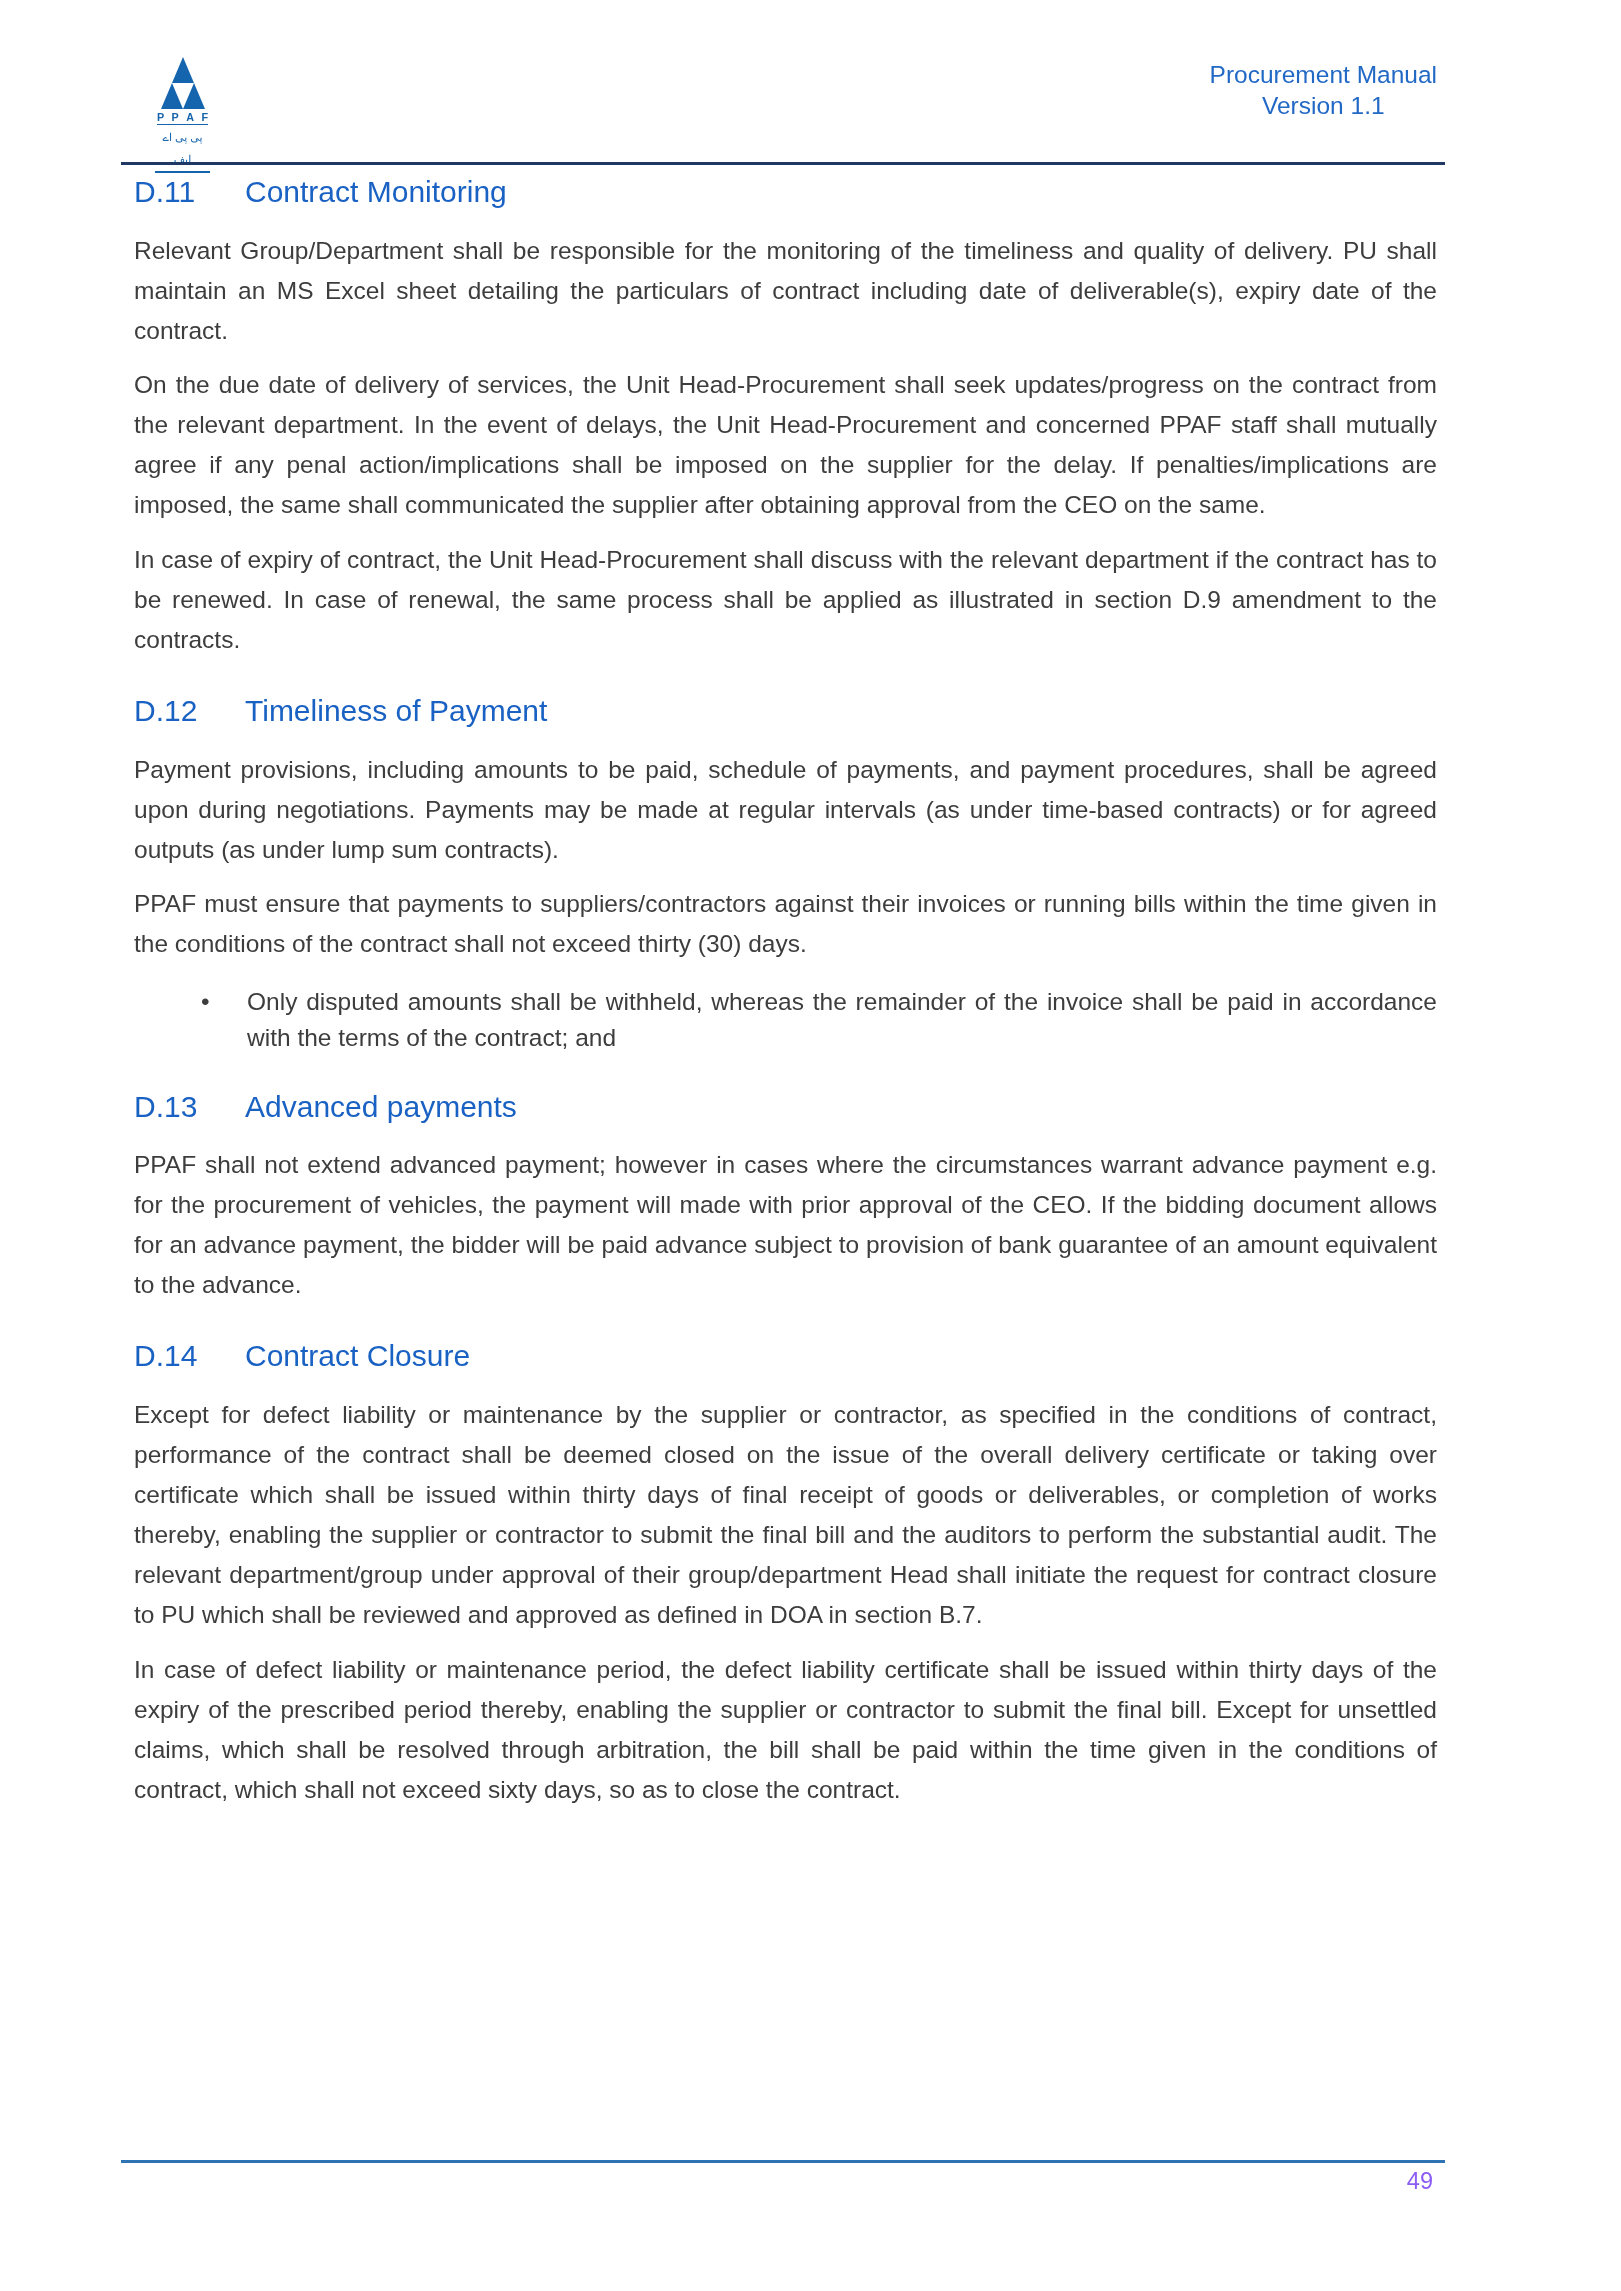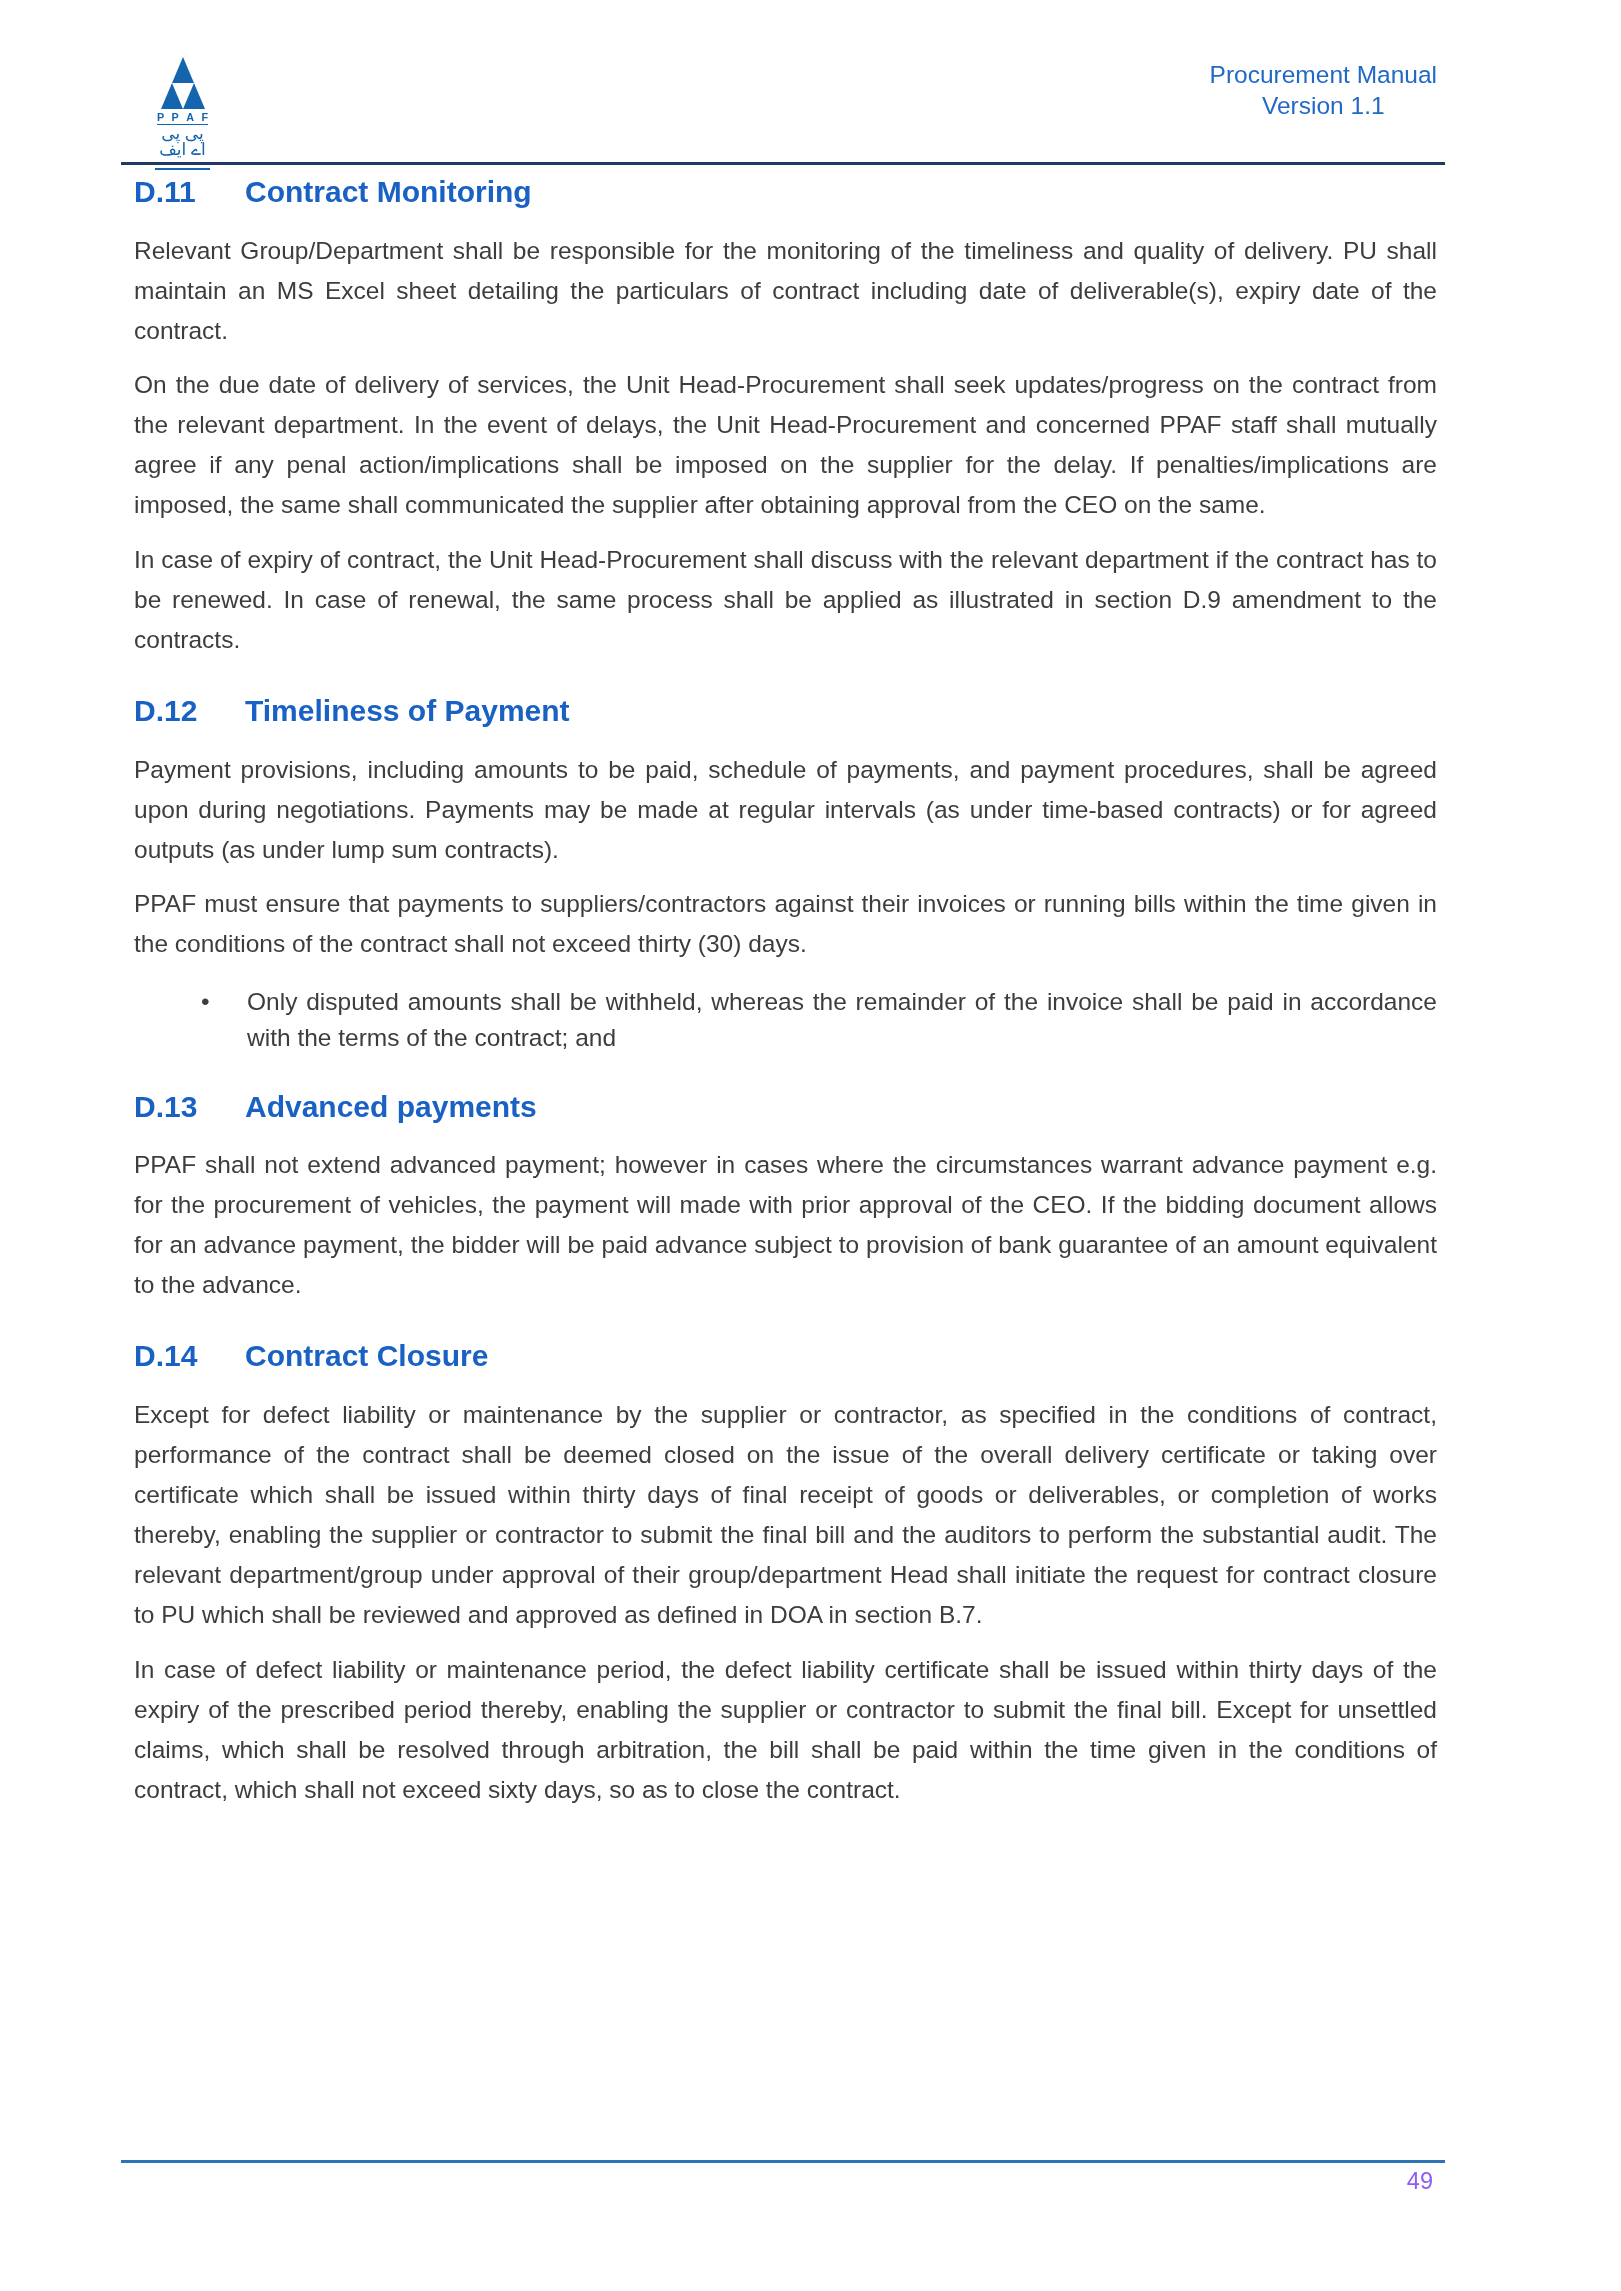--- a/index.html
+++ b/index.html
@@ -38,27 +38,27 @@
     color: #1565AE;
     letter-spacing: 0;
     display: flex;
     justify-content: space-between;
     width: 51px;
     margin-left: auto; margin-right: auto;
     border-bottom: 1px solid #1565AE;
     padding-bottom: 1px;
   }
   .logo-urdu {
-    font-size: 17px;
+    font-size: 11px;
     color: #1565AE;
-    line-height: 16px;
+    line-height: 22px;
     border-bottom: 2px solid #1565AE;
     width: 55px;
     margin: 1px auto 0 auto;
-    padding-bottom: 10px;
+    padding-bottom: 1px;
   }
   .header-titles {
     position: absolute;
     top: 59px;
     right: 184px;
     text-align: center;
     color: #2269C6;
     font-size: 24.5px;
     line-height: 31px;
   }
@@ -74,21 +74,21 @@
   
   .content {
     position: absolute;
     top: 174px;
     left: 134px;
     right: 184px;
   }
   h2.sec-heading {
     color: #1961C3;
     font-size: 30px;
-    font-weight: bold;
+    font-weight: normal;
     margin: 33px 0 21.6px 0;
     line-height: 35px;
   }
   h2.sec-heading:first-child { margin-top: 0; }
   .sec-num { display: inline-block; min-width: 111px; }
   p.body-par {
     font-size: 24.5px;
     line-height: 40px;
     text-align: justify;
     margin: 0 0 14.7px 0;

